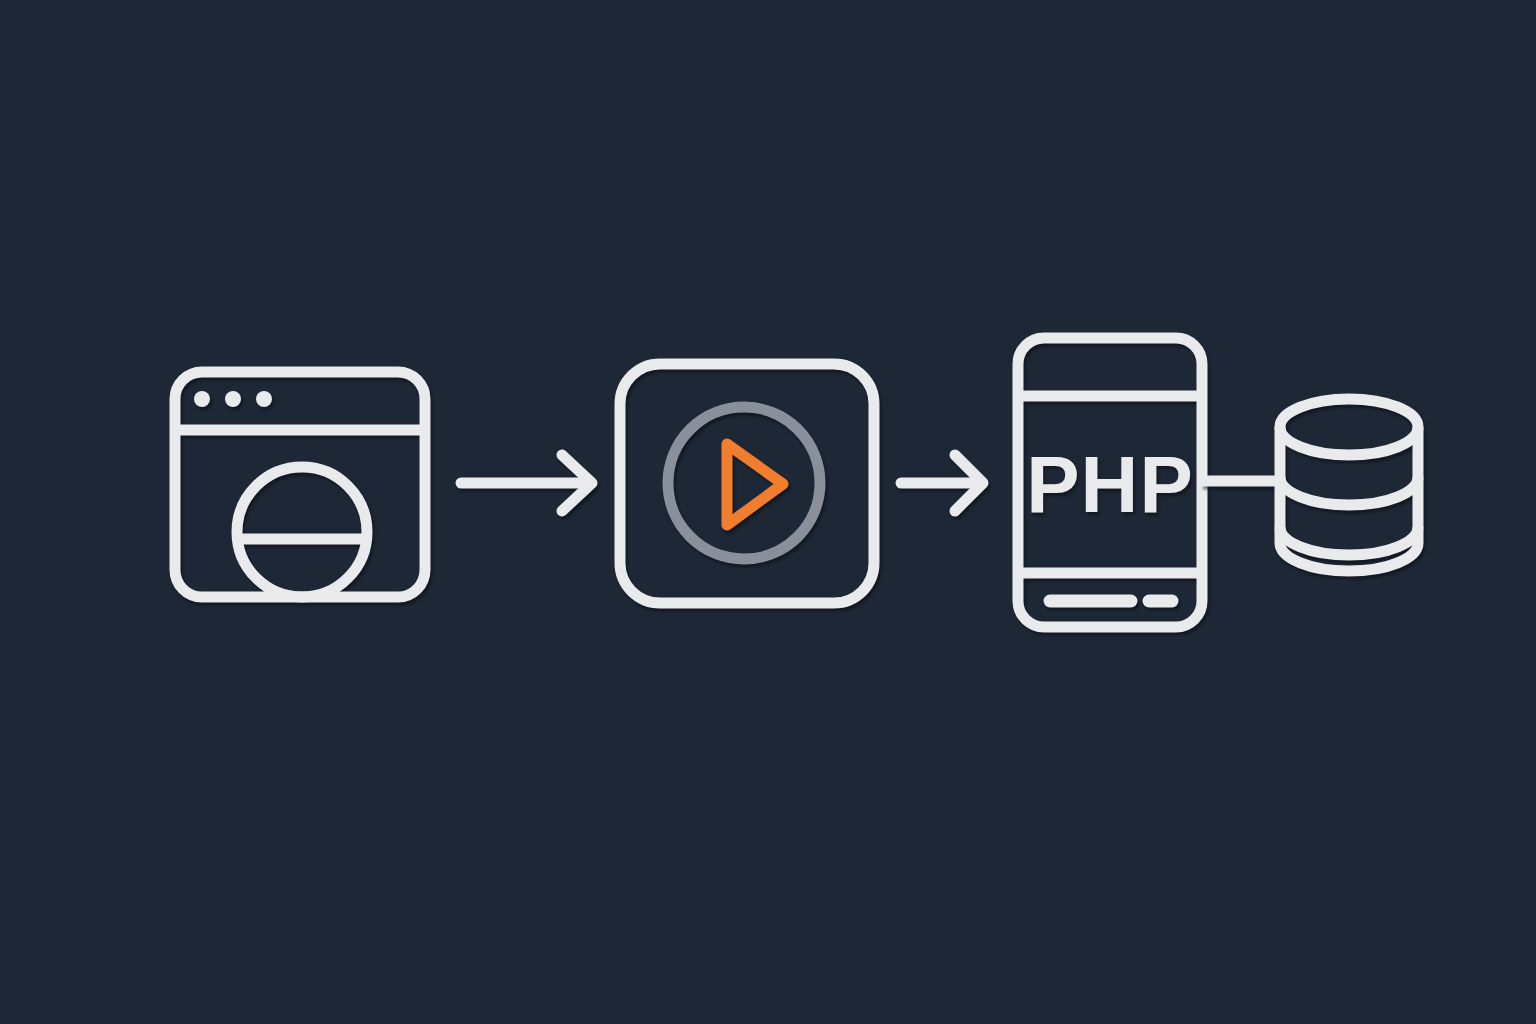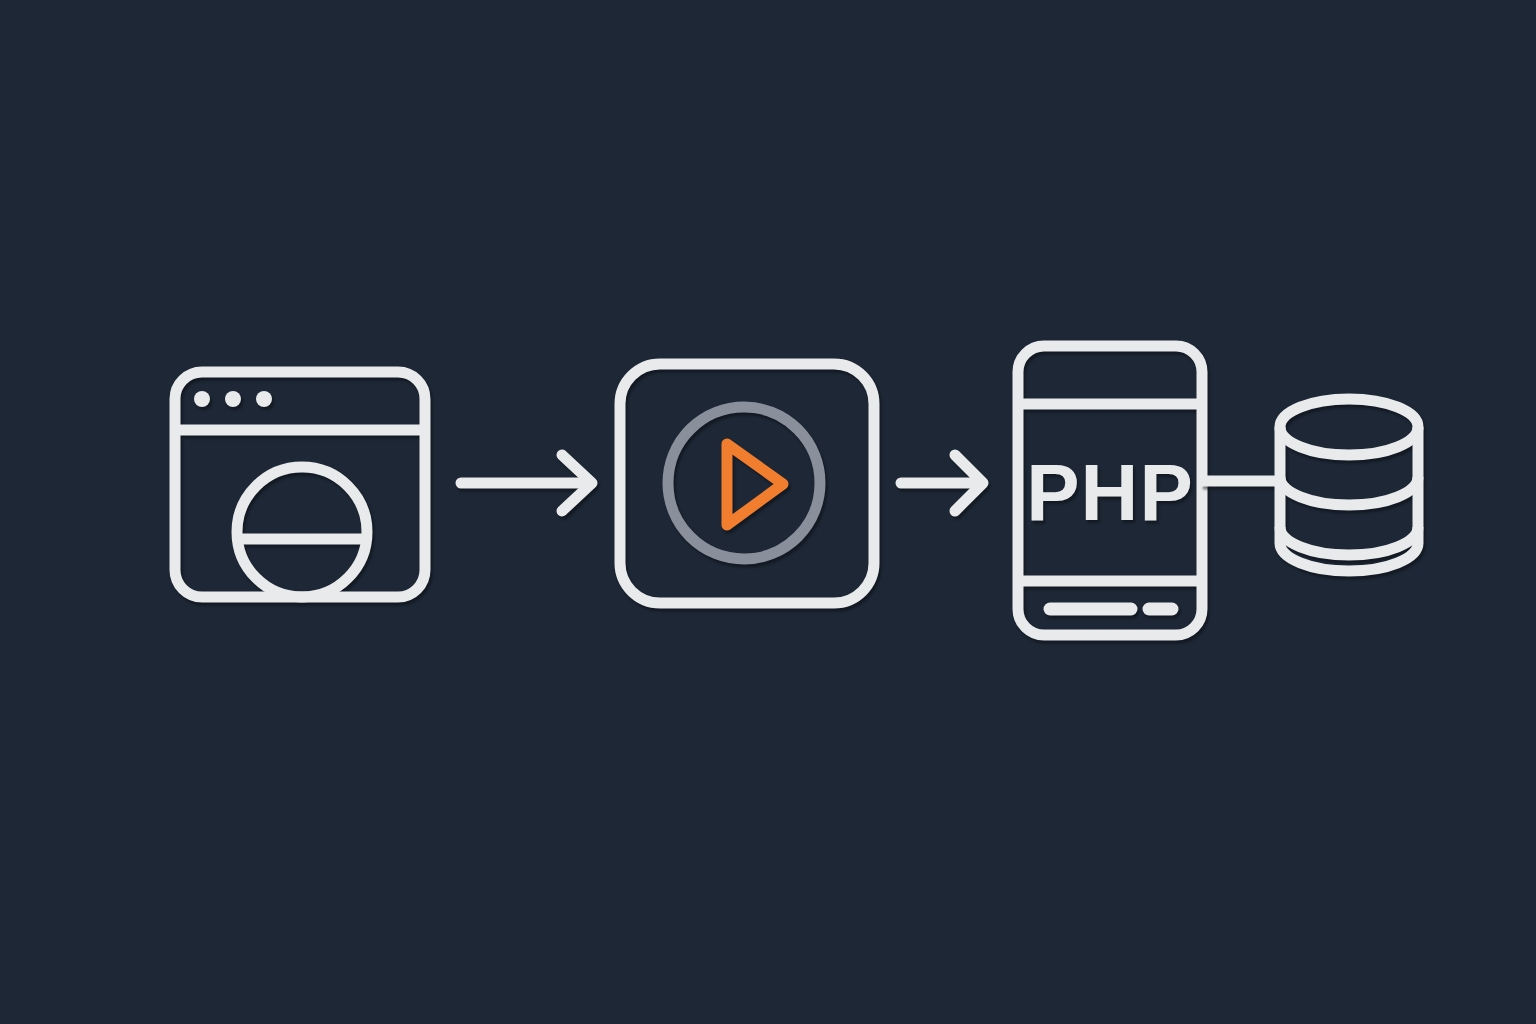--- a/index.html
+++ b/index.html
@@ -65,21 +65,21 @@
     </svg>
   </div>
 
   <div class="node soft-shadow" style="left:895px;top:445px;">
     <svg width="100" height="76" viewBox="0 0 100 76">
       <line class="stroke-light round" x1="6" y1="38" x2="80" y2="38"></line>
       <path class="stroke-light round" d="M60,10 L88,38 L60,66"></path>
     </svg>
   </div>
 
-  <div class="node soft-shadow" style="left:1012px;top:332px;margin-top:8px;">
+  <div class="node soft-shadow" style="left:1012px;top:332px;">
     <svg width="200" height="305" viewBox="0 0 200 305">
       <rect class="stroke-light" x="6" y="6" width="184" height="289" rx="26"></rect>
       <line class="stroke-light" x1="6" y1="64" x2="190" y2="64"></line>
       <line class="stroke-light" x1="6" y1="241" x2="190" y2="241"></line>
       <line class="stroke-light round" style="stroke-width:13" x1="38" y1="269" x2="119" y2="269"></line>
       <line class="stroke-light round" style="stroke-width:13" x1="137" y1="269" x2="160" y2="269"></line>
       <text class="php-text" x="98" y="180" text-anchor="middle">PHP</text>
     </svg>
   </div>
 

